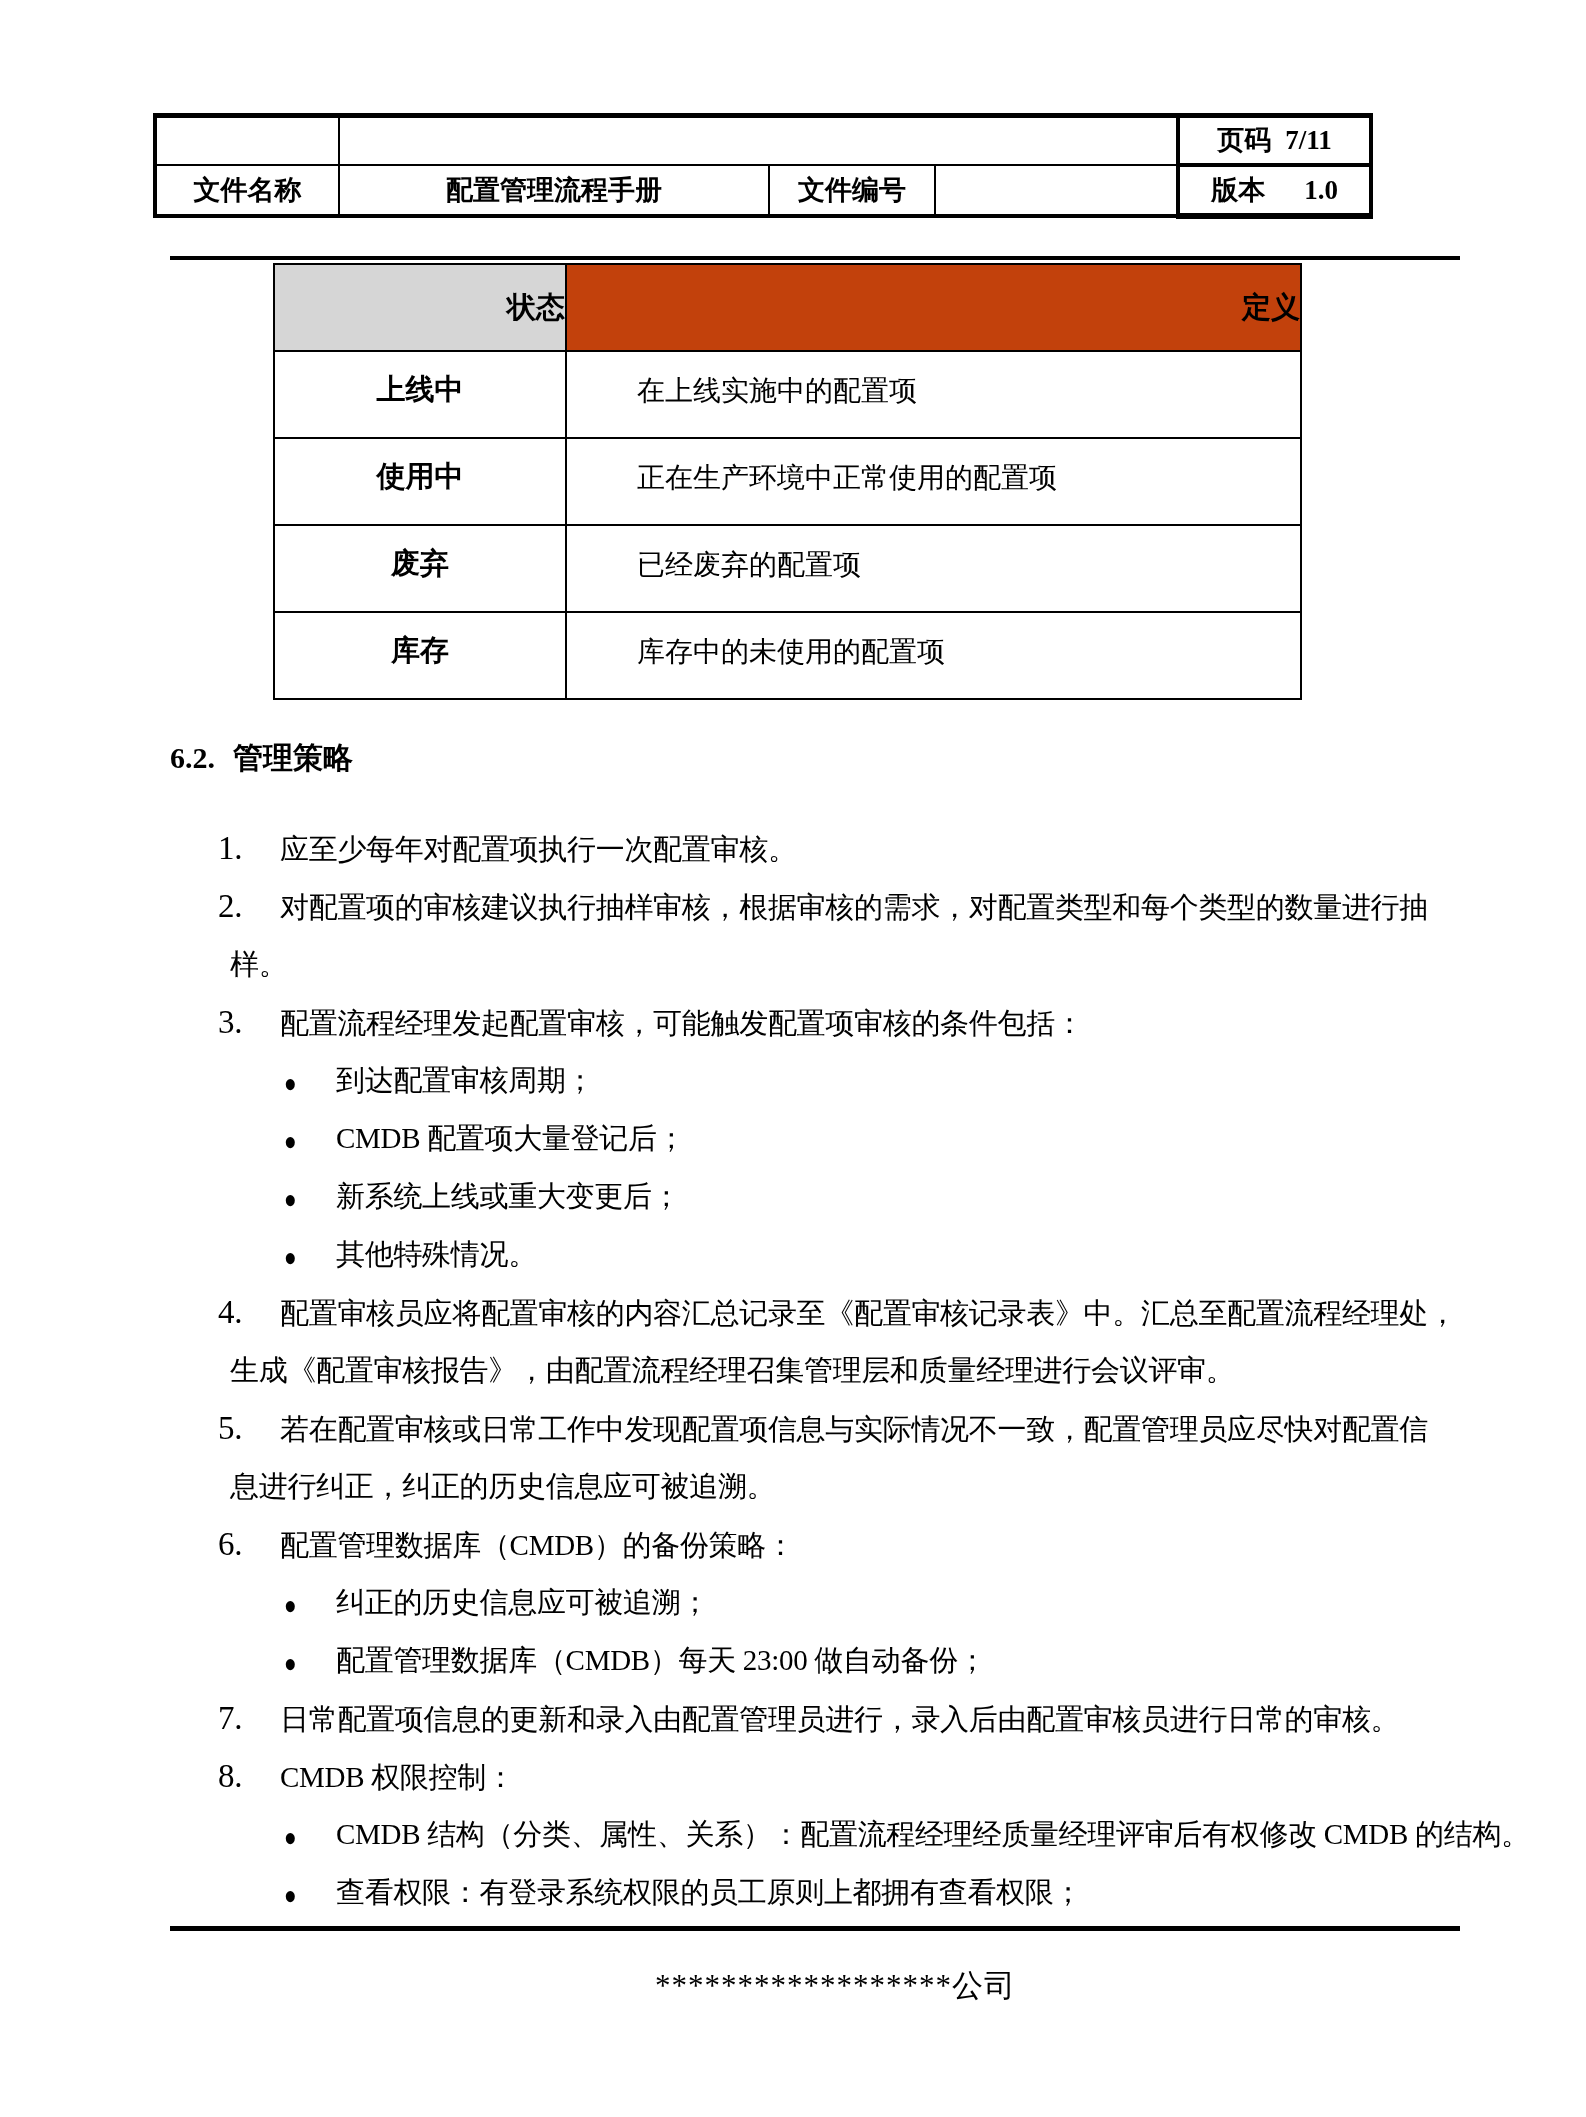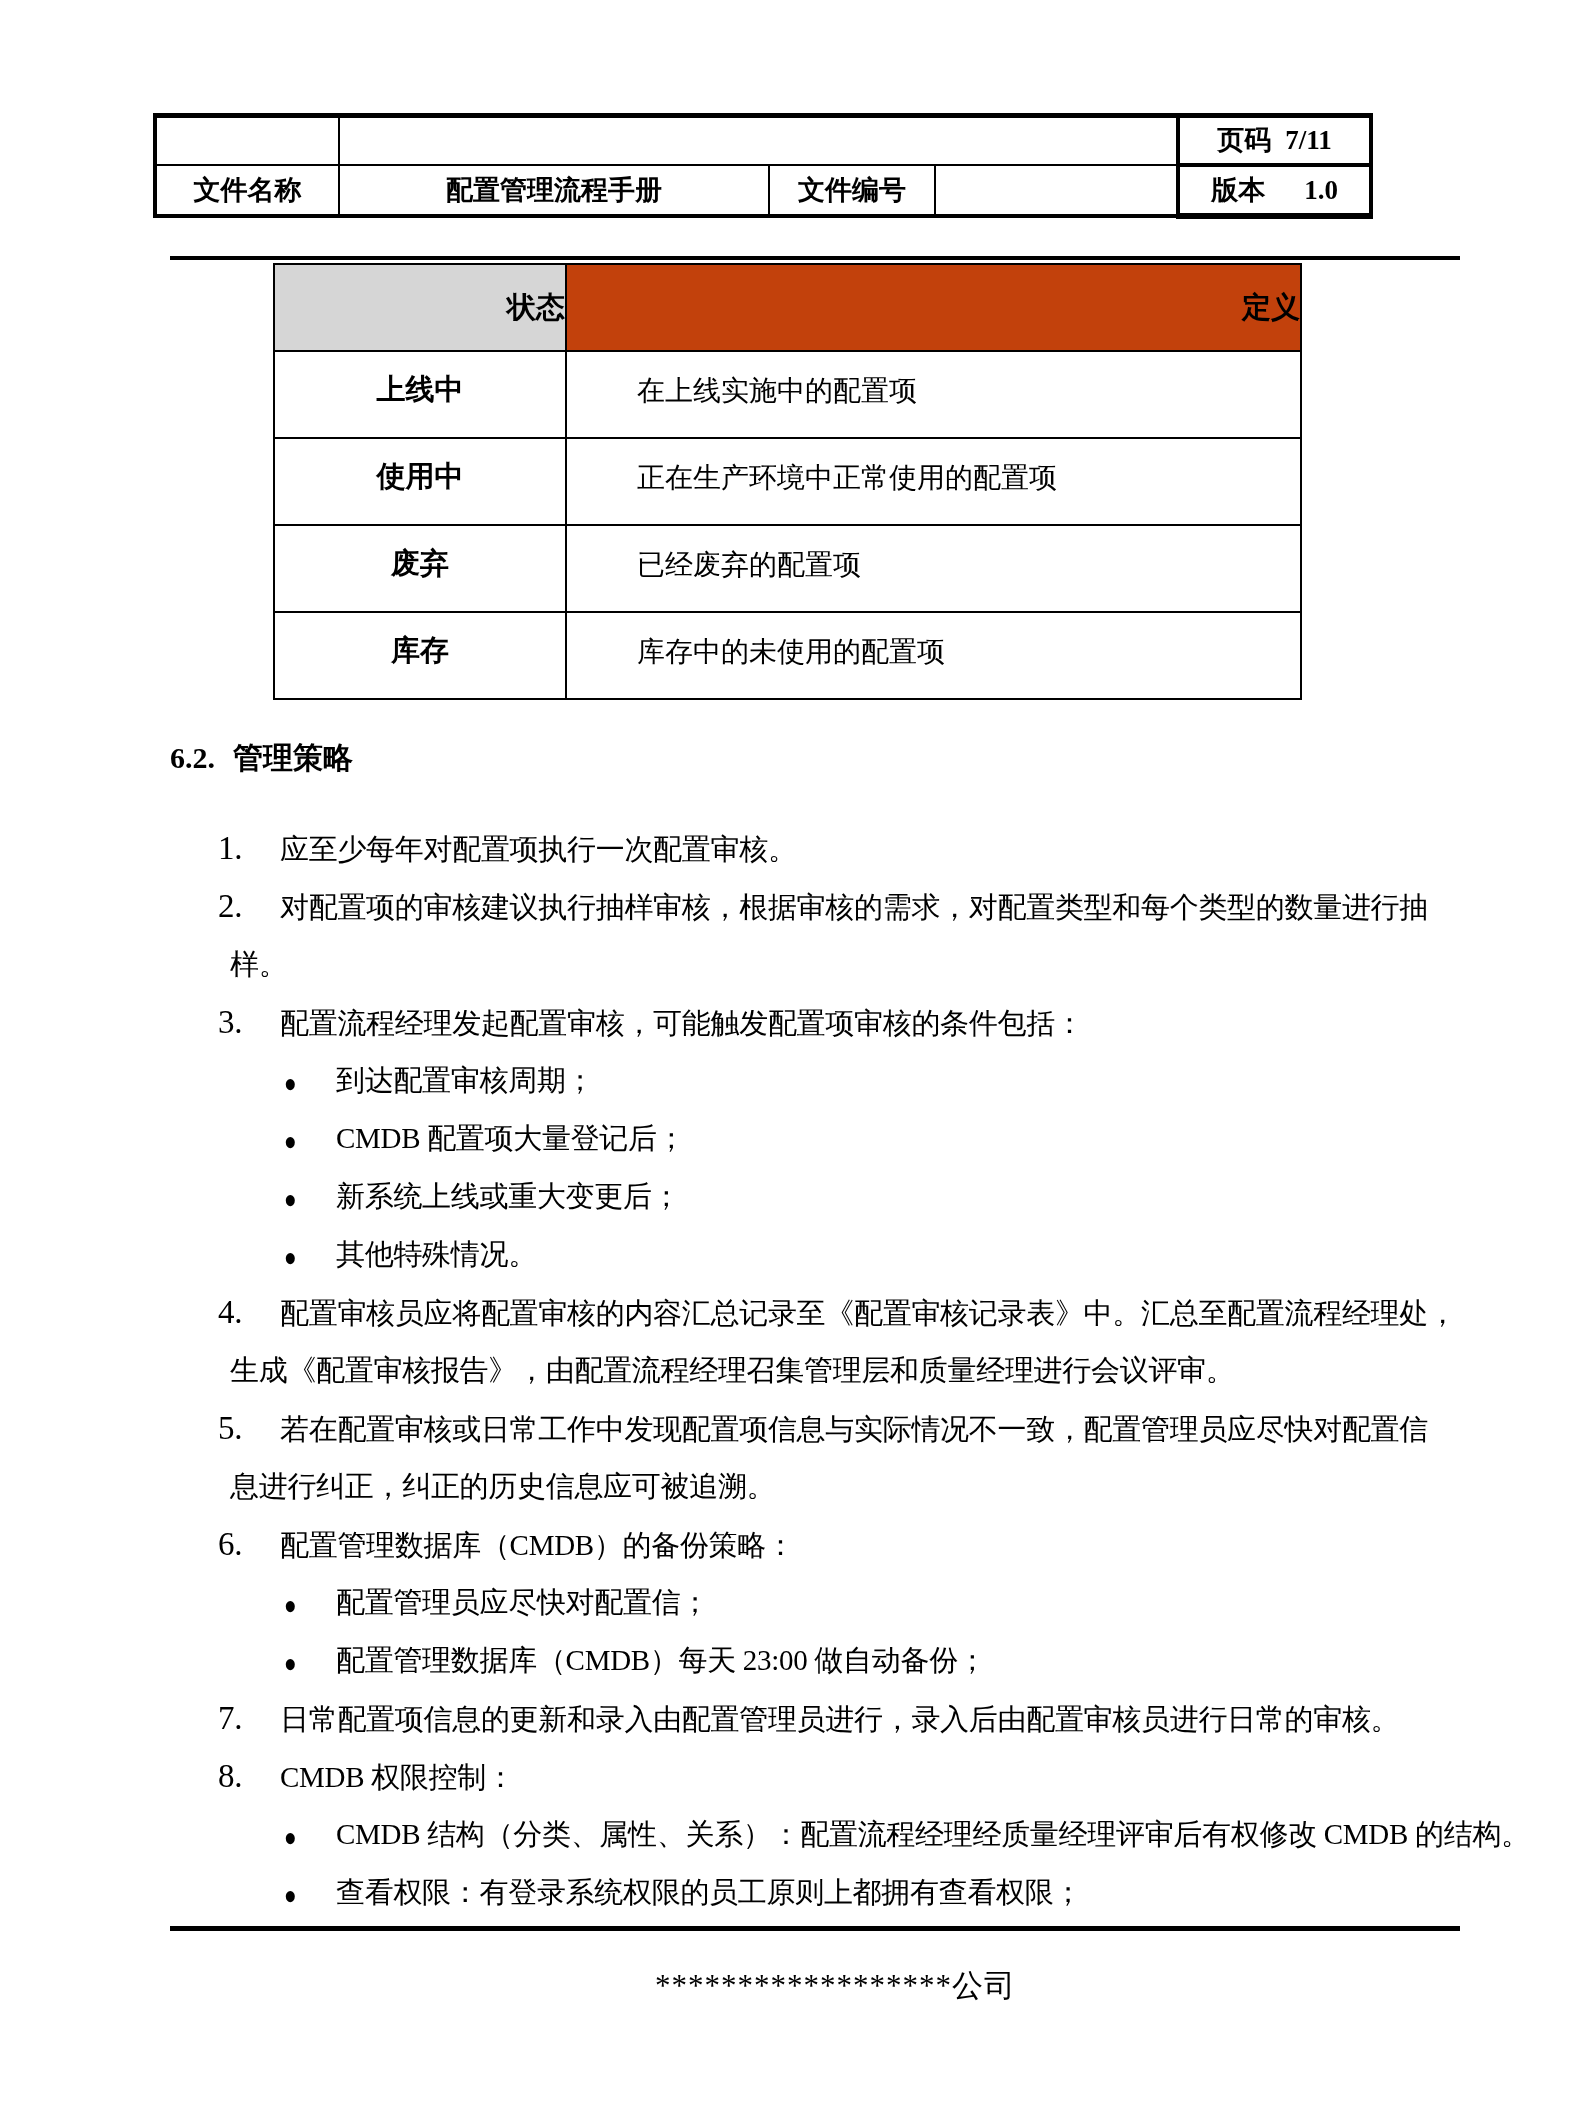--- a/index.html
+++ b/index.html
@@ -157,21 +157,21 @@
       <div class="line"><span class="num">3.</span><span>配置流程经理发起配置审核，可能触发配置项审核的条件包括：</span></div>
       <div class="line"><span class="bullet-marker">●</span><span>到达配置审核周期；</span></div>
       <div class="line"><span class="bullet-marker">●</span><span>CMDB 配置项大量登记后；</span></div>
       <div class="line"><span class="bullet-marker">●</span><span>新系统上线或重大变更后；</span></div>
       <div class="line"><span class="bullet-marker">●</span><span>其他特殊情况。</span></div>
       <div class="line"><span class="num">4.</span><span>配置审核员应将配置审核的内容汇总记录至《配置审核记录表》中。汇总至配置流程经理处，</span></div>
       <div class="line"><span>生成《配置审核报告》，由配置流程经理召集管理层和质量经理进行会议评审。</span></div>
       <div class="line"><span class="num">5.</span><span>若在配置审核或日常工作中发现配置项信息与实际情况不一致，配置管理员应尽快对配置信</span></div>
       <div class="line"><span>息进行纠正，纠正的历史信息应可被追溯。</span></div>
       <div class="line"><span class="num">6.</span><span>配置管理数据库（CMDB）的备份策略：</span></div>
-      <div class="line"><span class="bullet-marker">●</span><span>配置管理员应尽快对配置信；</span></div>
+      <div class="line"><span class="bullet-marker">●</span><span>纠正的历史信息应可被追溯；</span></div>
       <div class="line"><span class="bullet-marker">●</span><span>配置管理数据库（CMDB）每天 23:00 做自动备份；</span></div>
       <div class="line"><span class="num">7.</span><span>日常配置项信息的更新和录入由配置管理员进行，录入后由配置审核员进行日常的审核。</span></div>
       <div class="line"><span class="num">8.</span><span>CMDB 权限控制：</span></div>
       <div class="line"><span class="bullet-marker">●</span><span>CMDB 结构（分类、属性、关系）：配置流程经理经质量经理评审后有权修改 CMDB 的结构。</span></div>
       <div class="line"><span class="bullet-marker">●</span><span>查看权限：有登录系统权限的员工原则上都拥有查看权限；</span></div>
     </div>
 
   <div class="rule-bottom"></div>
   <div class="footer-company">******************公司</div>
 

